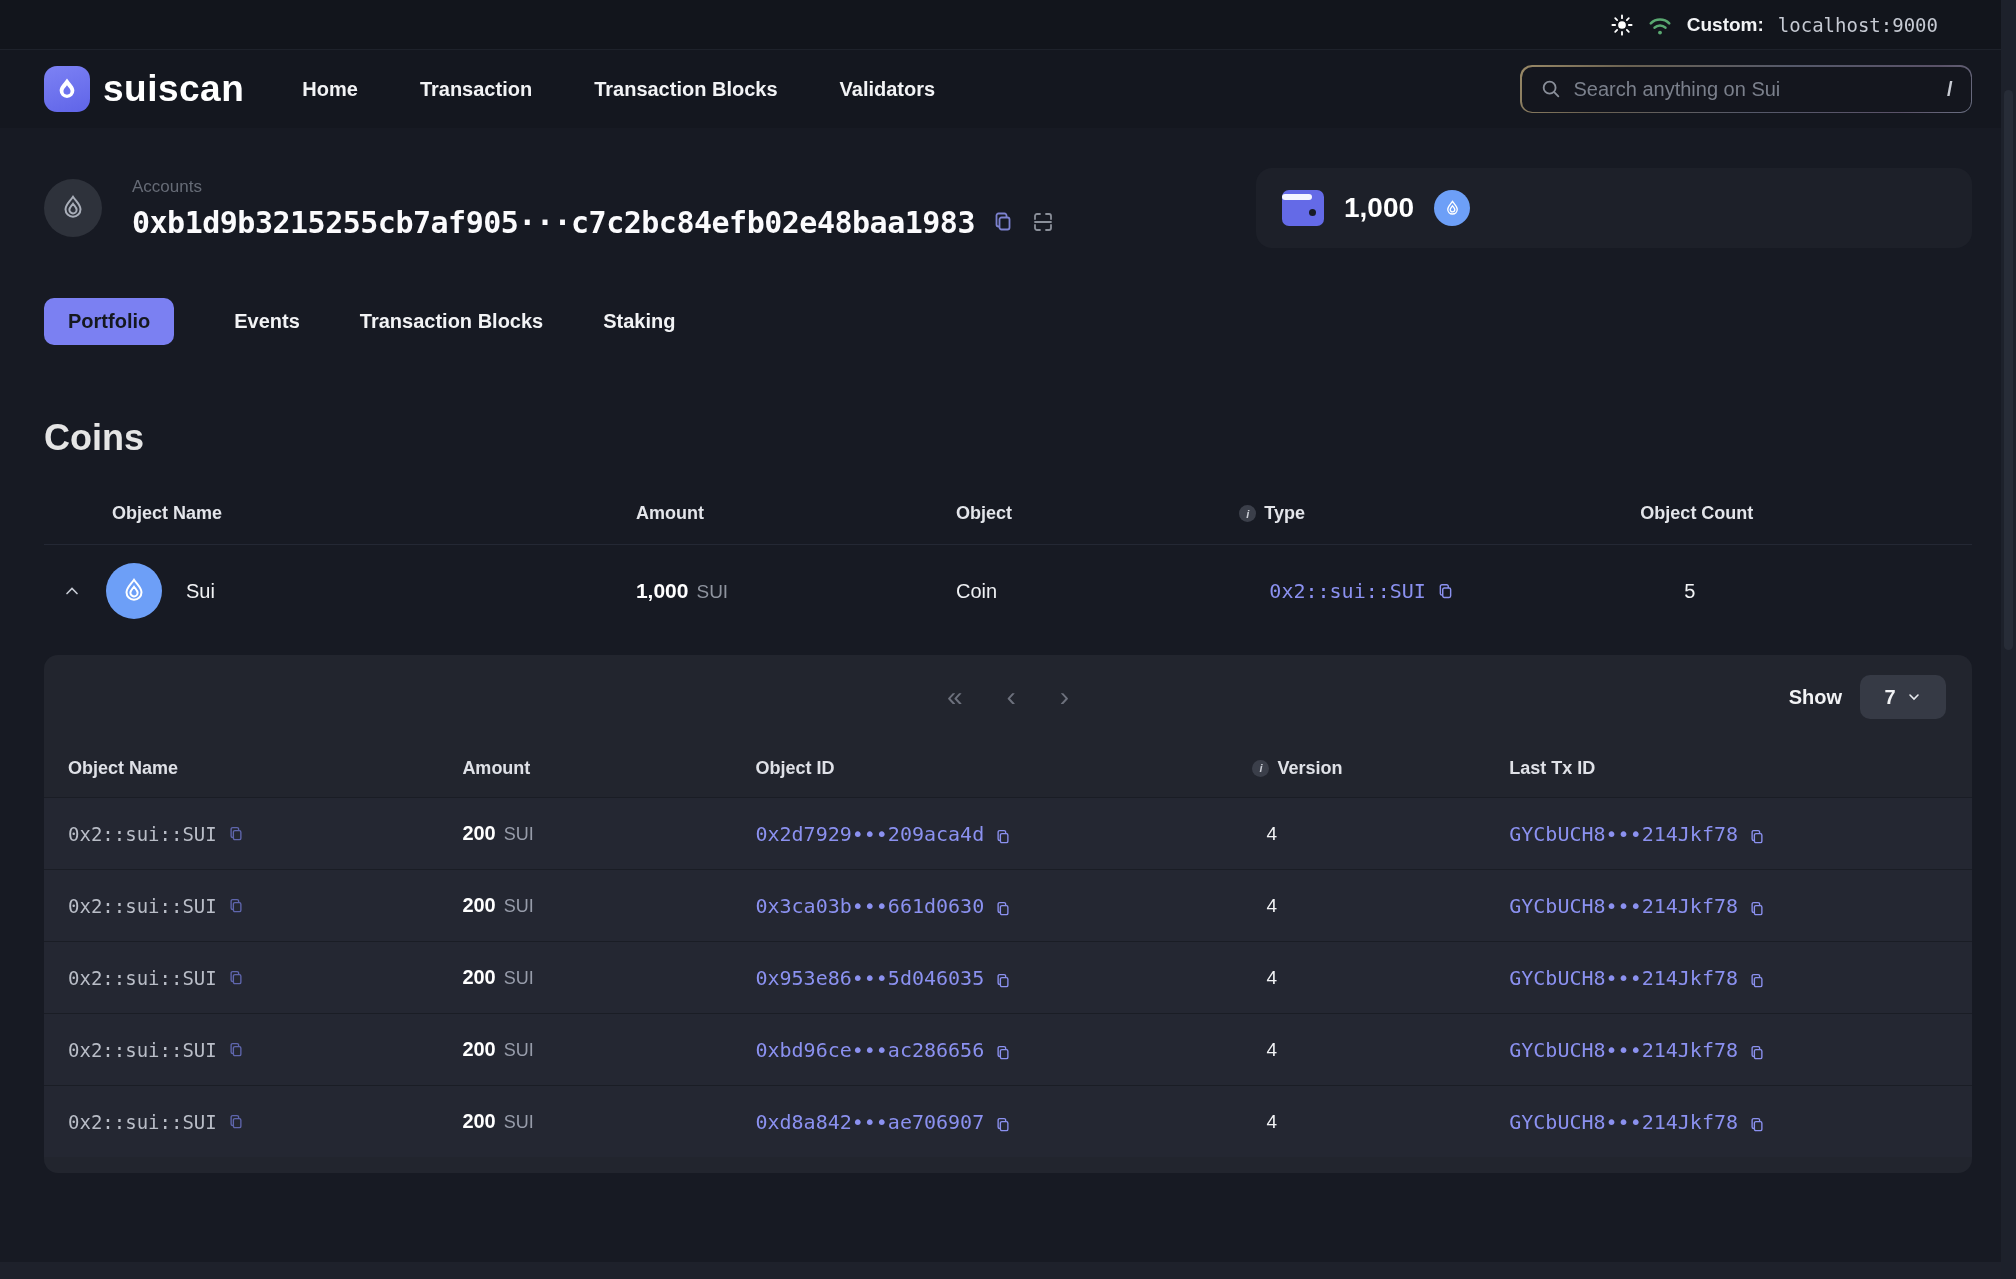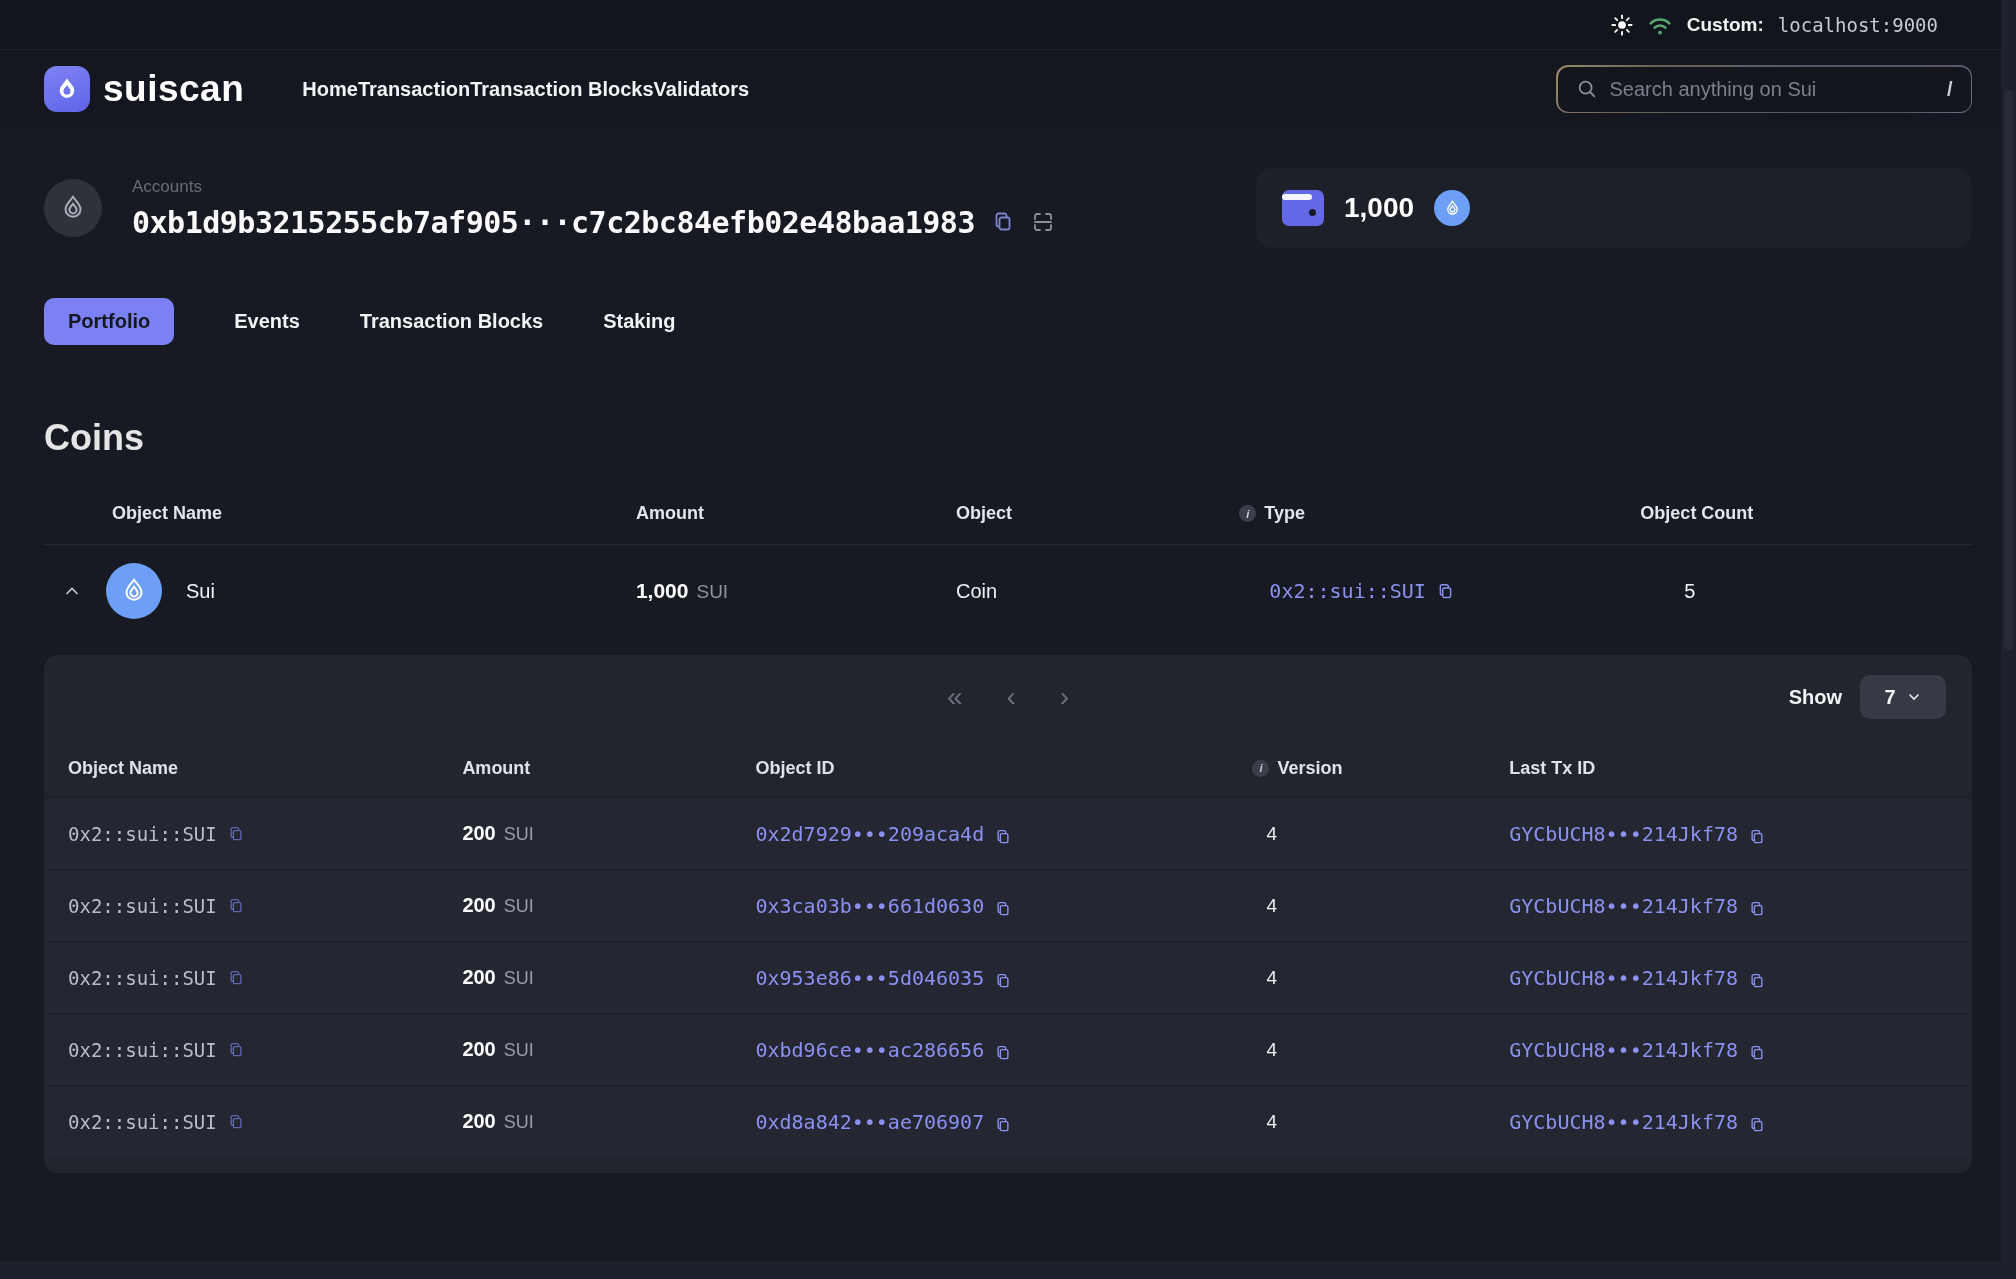--- a/index.html
+++ b/index.html
@@ -29,24 +29,24 @@
     height:78px; background:#14171f;
     display:flex; align-items:center; padding:0 44px;
   }
   .brand { display:flex; align-items:center; gap:13px; cursor:pointer; }
   .brand-icon {
     width:46px; height:46px; border-radius:13px;
     background:linear-gradient(160deg,#7d82f4,#5f64e8);
     display:flex; align-items:center; justify-content:center;
   }
   .brand-name { font-size:37px; font-weight:bold; letter-spacing:.5px; color:#ffffff; }
-  .nav-links { display:flex; align-items:center; margin-left:58px; flex:1; }
+  .nav-links { display:flex; align-items:center; gap:62px; margin-left:58px; flex:1; }
   .nav-link { font-size:20px; font-weight:bold; color:#f2f3f5; cursor:pointer; background:none; border:none; }
   .search-wrap {
-    width:416px; height:48px; border-radius:12px; padding:1.5px;
+    width:452px; height:48px; border-radius:12px; padding:1.5px;
     background:linear-gradient(130deg,#9a8a67, #6b6252 22%, #55596a 55%, #5a5268 85%, #6b7083);
   }
   .search-inner {
     width:100%; height:100%; border-radius:10.5px; background:#14161e;
     display:flex; align-items:center; padding:0 18px; gap:12px;
   }
   .search-input {
     flex:1; background:transparent; border:none; outline:none;
     font-size:20px; color:#e8eaef; font-family:"Liberation Sans", sans-serif;
   }

